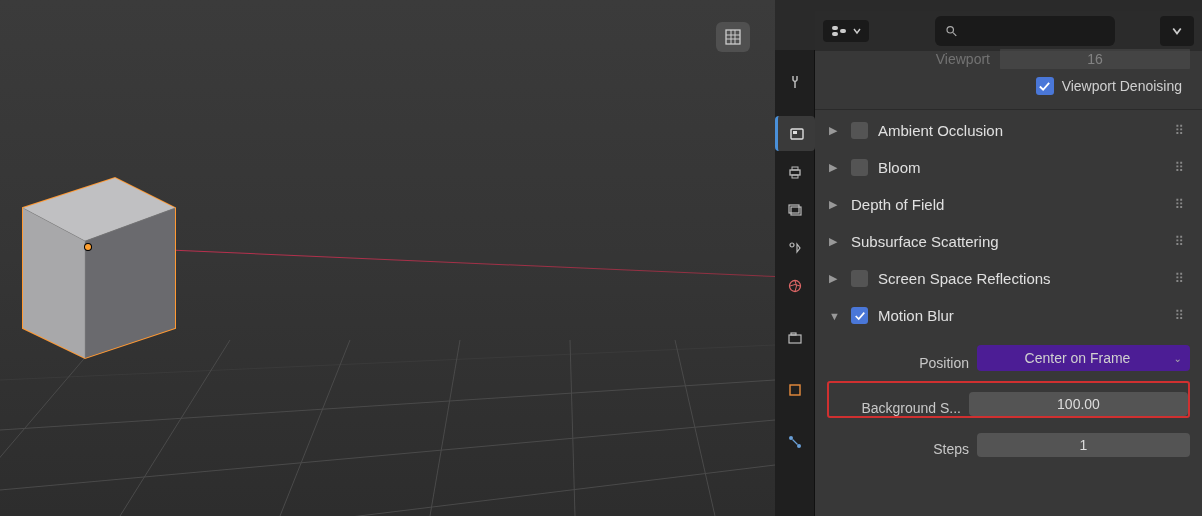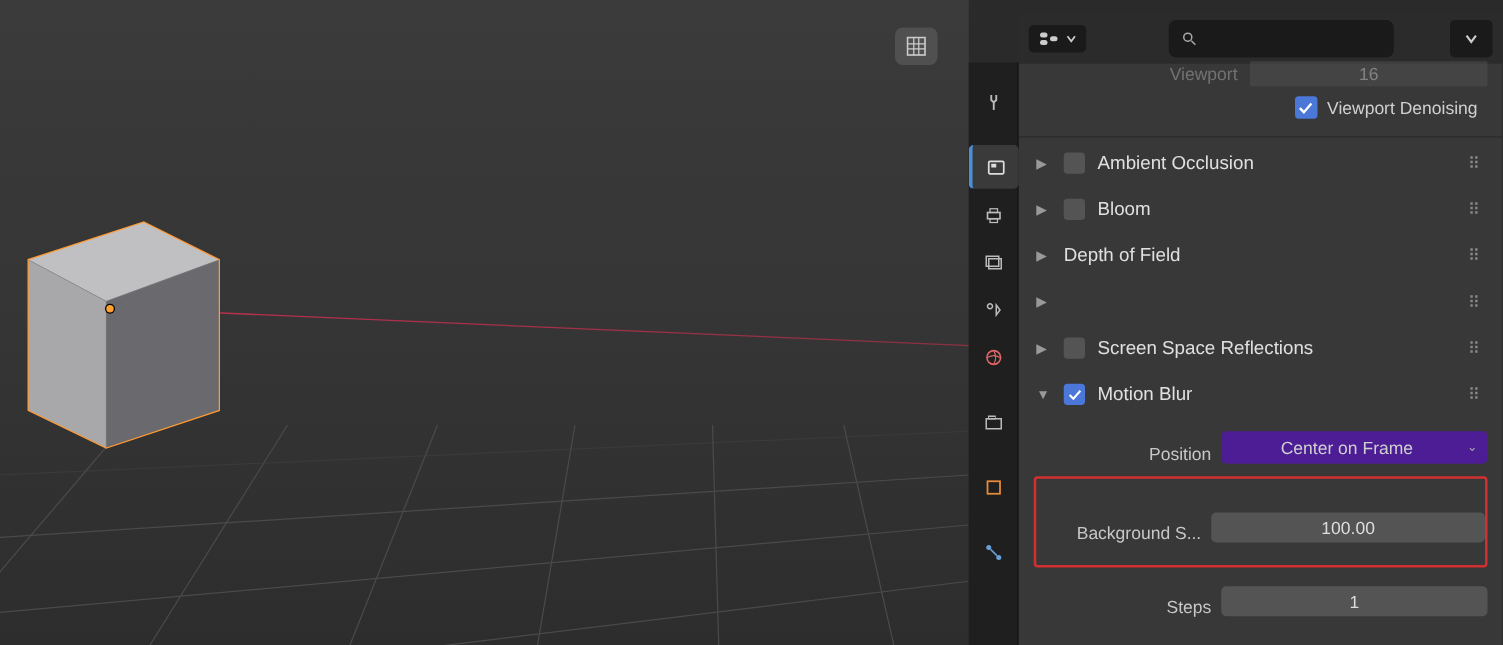--- a/index.html
+++ b/index.html
@@ -47,21 +47,21 @@
 
 .subpanel { padding: 4px 12px 4px 12px; }
 .sub-row { display: flex; align-items: flex-end; height: 33px; gap: 8px; }
 .sub-row .lbl { width: 142px; text-align: right; font-size: 14px; color: #c8c8c8; }
 .selectfield { background: #4c1d95; border-radius: 4px; height: 26px; flex: 1; display: flex; align-items: center; justify-content: center; position: relative; font-size: 14px; padding: 0 22px 0 10px; }
 .selectfield .chev { position: absolute; right: 8px; font-size: 10px; color: #aaa; }
 .spinner-arrows { position: absolute; width: 16px; height: 100%; display: flex; align-items: center; justify-content: center; font-size: 10px; color: #ccc; background: rgba(0,0,0,.1); }
 .spinner-arrows.left { left: 0; border-radius: 4px 0 0 4px; }
 .spinner-arrows.right { right: 0; border-radius: 0 4px 4px 0; }
 
-.redbox { border: 2px solid #d03030; border-radius: 3px; margin: 6px 12px 6px 12px; padding: 18px 0; }
+.redbox { border: 2px solid #d03030; border-radius: 3px; margin: 6px 12px 6px 12px; padding: 0 0; }
 .redbox .sub-row .lbl { width: 132px; }
 .cursor-arrow { position: absolute; pointer-events: none; width: 26px; height: 18px; }
 
 .sep { height: 1px; background: #2a2a2a; margin: 2px 0; }
 
 
 .ico { width: 16px; height: 16px; }
 svg { display: block; }
 </style>
 </head>
@@ -225,20 +225,21 @@
     </div>
 
     <div class="panel-row">
       <span class="disclosure">▶</span>
       <span class="panel-title">Depth of Field</span>
       <span class="drag-dots">⠿</span>
     </div>
 
     <div class="panel-row">
       <span class="disclosure">▶</span>
+      <span class="panel-title">Subsurface Scattering</span>
       <span class="drag-dots">⠿</span>
     </div>
 
     <div class="panel-row">
       <span class="disclosure">▶</span>
       <div class="panel-cb"></div>
       <span class="panel-title">Screen Space Reflections</span>
       <span class="drag-dots">⠿</span>
     </div>
 

